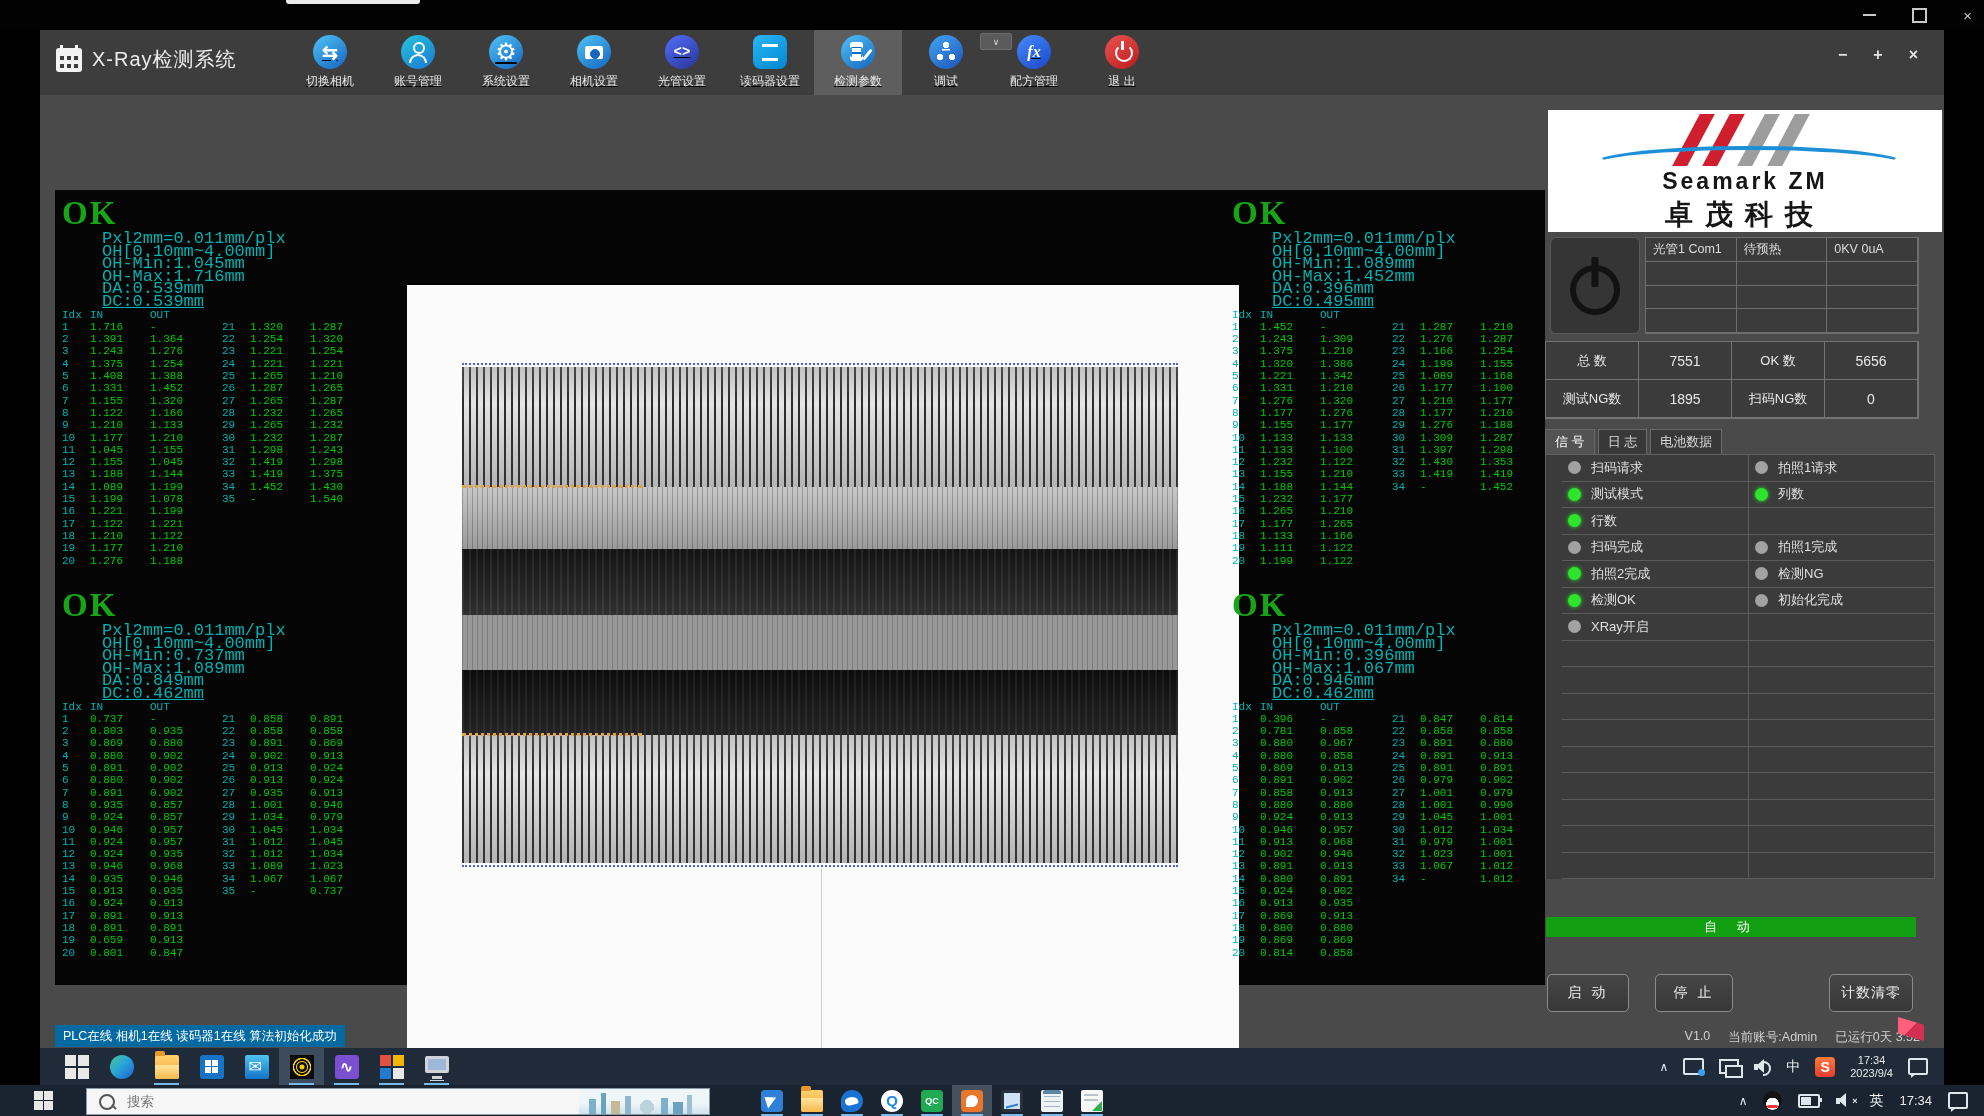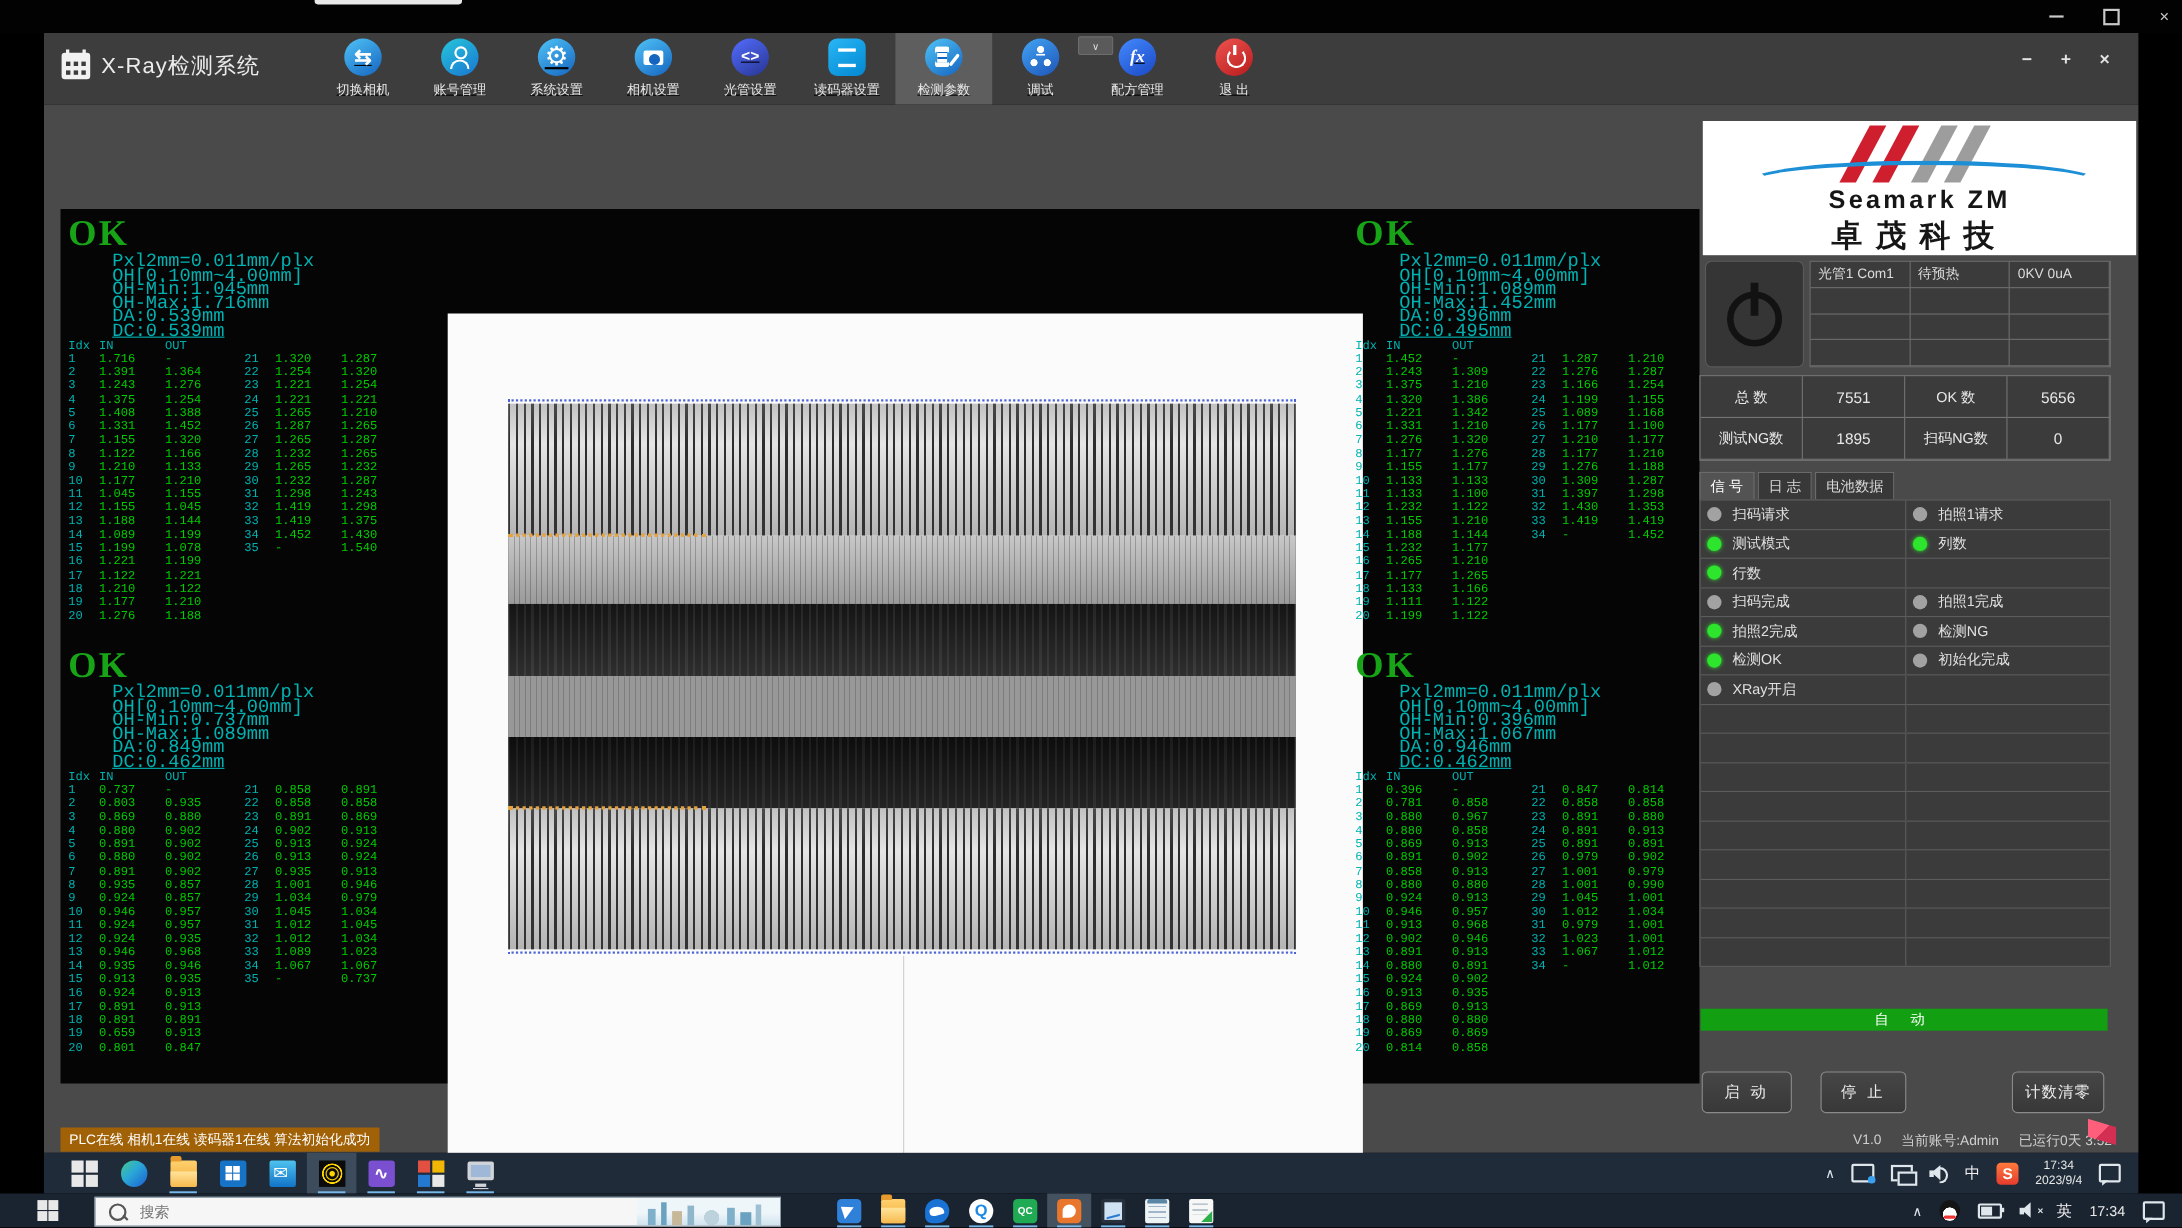--- a/index.html
+++ b/index.html
@@ -118,37 +118,37 @@
   .tube-cell{border-right:1px solid #6e6e6e;border-bottom:1px solid #6e6e6e;color:#dcdcdc;font-size:12.5px;
      display:flex;align-items:center;padding-left:7px;}
   .stats-grid{left:1505px;top:246px;width:372px;height:76px;display:grid;grid-template-columns:93px 93px 93px 93px;grid-template-rows:38px 38px;
      border:1px solid #747474;background:#3b3b3b;}
   .stat-cell{border-right:1px solid #747474;border-bottom:1px solid #747474;display:flex;align-items:center;justify-content:center;color:#e8e8e8;}
   .stat-cell.lbl{font-size:13px;} .stat-cell.val{font-size:14px;}
   .tabs{left:1505px;top:334px;display:flex;gap:3px;height:25px;}
   .tab{background:#383838;border:1px solid #6a6a6a;border-bottom:none;color:#d8d8d8;font-size:13px;
      padding:0 9px;display:flex;align-items:center;cursor:pointer;}
   .tab.active{background:#535353;color:#fff;}
-  .sig-grid{left:1505px;top:359px;width:372px;border:1px solid #616161;border-bottom:none;background:#3b3b3b;}
+  .sig-grid{left:1505px;top:359px;width:372px;border:1px solid #616161;border-bottom:none;background:#3b3b3b;padding-left:16px;}
   .sig-row{display:flex;height:25.5px;border-bottom:1px solid #5c5c5c;}
   .sig-cell{width:186px;display:flex;align-items:center;padding-left:6px;box-sizing:border-box;}
   .sig-cell.right{border-left:1px solid #5c5c5c;}
   .dot{width:13px;height:13px;border-radius:50%;margin-right:10px;flex:none;}
   .dot.on{background:#2ce52c;box-shadow:0 0 4px #2ce52c;}
   .dot.off{background:#a2a2a2;}
   .sig-lbl{font-size:13px;color:#e0e0e0;white-space:nowrap;}
   .mode-bar{left:1506px;top:822px;width:370px;height:20px;background:#12a012;color:#fff;font-size:13px;
      text-align:center;line-height:20px;letter-spacing:8px;}
   .side-btn{height:38px;background:linear-gradient(#464646,#383838);border:1px solid #8a8a8a;border-radius:5px;
      color:#ececec;font-size:14px;display:flex;align-items:center;justify-content:center;letter-spacing:3px;cursor:pointer;}
   .sb-start{left:1507px;top:879px;width:82px;} .sb-stop{left:1615px;top:879px;width:78px;} .sb-reset{left:1789px;top:879px;width:84px;letter-spacing:1px;}
   .side-footer{left:1550px;top:934px;width:330px;display:flex;justify-content:flex-end;gap:18px;color:#cfcfcf;font-size:12.5px;}
   .pink-badge{left:1858px;top:922px;width:26px;height:24px;background:linear-gradient(135deg,#ff5f7a 50%,#d22f52 50%);
      clip-path:polygon(0 0,100% 32%,100% 100%,0 68%);}
-  .status-green{left:15px;top:930px;height:22px;padding:0 8px;background:#a16207;color:#fff;font-size:12.5px;line-height:22px;white-space:nowrap;}
+  .status-green{left:15px;top:930px;height:22px;padding:0 8px;background:#0369a1;color:#fff;font-size:12.5px;line-height:22px;white-space:nowrap;}
   
   .inner-taskbar{left:40px;top:1048px;width:1904px;height:37px;background:#1f2b39;}
   .itb-apps{position:absolute;left:14px;top:0;display:flex;height:37px;}
   .itb-slot{width:45px;height:37px;display:flex;align-items:center;justify-content:center;position:relative;cursor:pointer;}
   .itb-slot.active{background:#3d4c5c;}
   .itb-slot .ul{position:absolute;bottom:0;left:10px;width:25px;height:2.5px;background:#76b9ea;}
   .app-ico{width:24px;height:24px;position:relative;display:block;}
   .i-start{background:
       linear-gradient(#e8e8e8,#e8e8e8) 0 0/11px 11px no-repeat,
       linear-gradient(#e8e8e8,#e8e8e8) 13px 0/11px 11px no-repeat,

